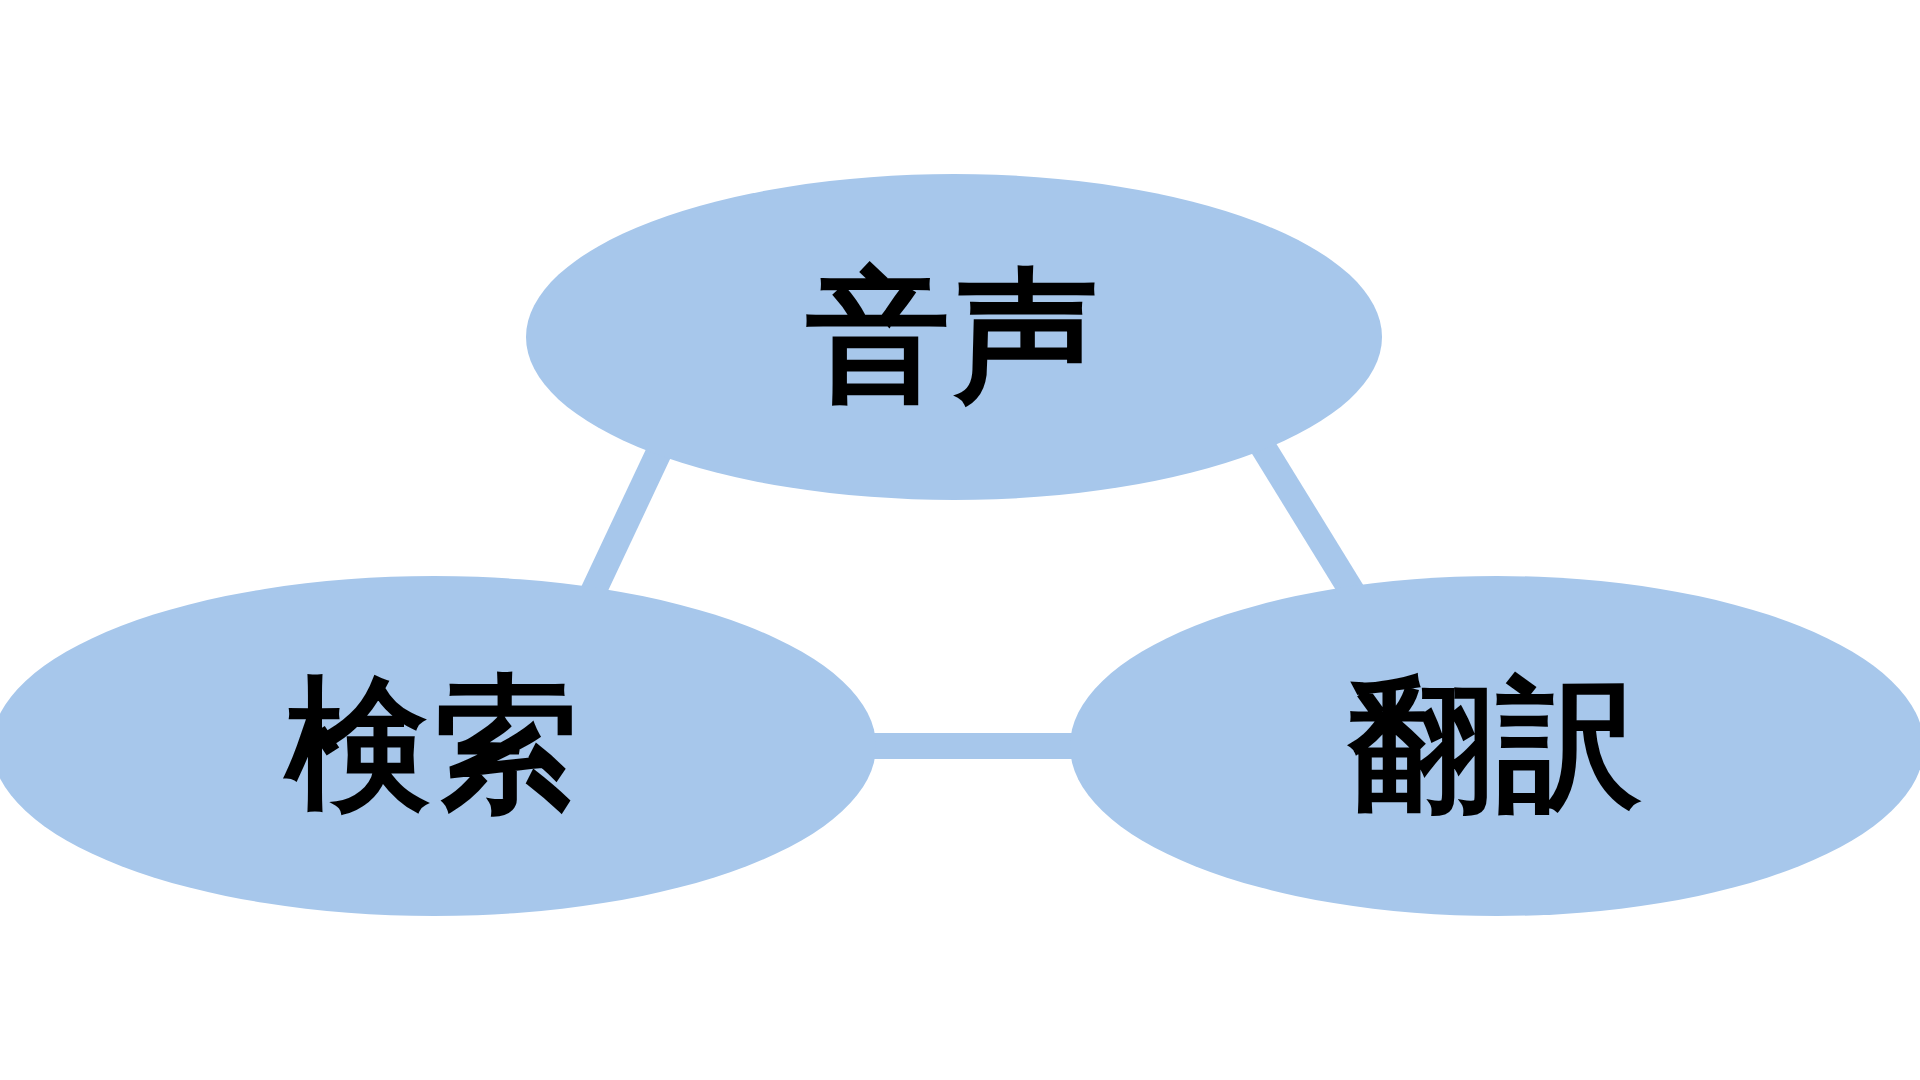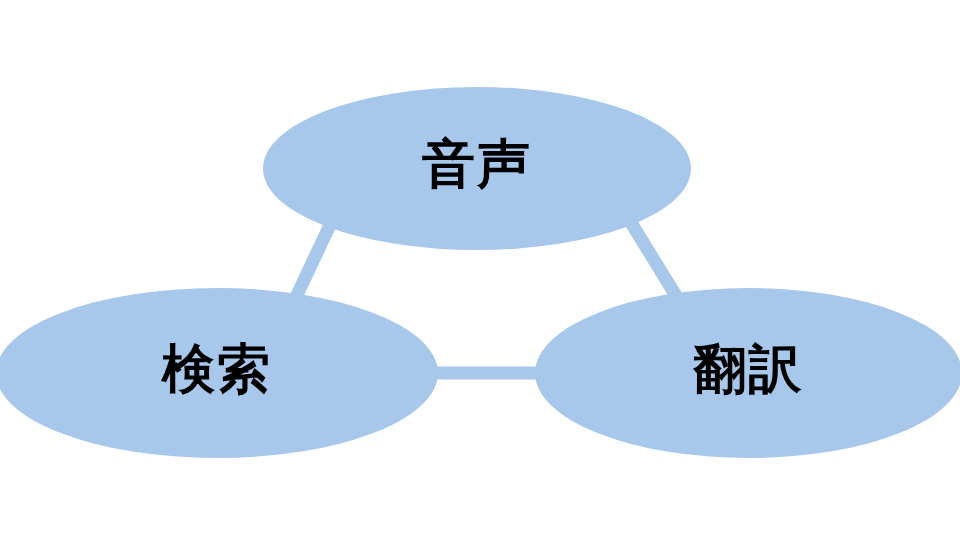--- a/index.html
+++ b/index.html
@@ -29,26 +29,25 @@
   .node {
     position: absolute;
     background: var(--node-fill, #a7c7eb);
     border-radius: 50%;
     display: flex;
     align-items: center;
     justify-content: center;
   }
   .node-label {
     color: var(--text, #000000);
-    font-size: 53px;
+    font-size: 72px;
     font-weight: bold;
     letter-spacing: 2px;
     line-height: 1;
     white-space: nowrap;
-    font-family: Liberation Mono, monospace;
   }
   .node-top   { left: 263px; top: 87px;  width: 428px; height: 163px; }
   .node-left  { left: -4px;  top: 288px; width: 442px; height: 170px; }
   .node-right { left: 535px; top: 288px; width: 427px; height: 170px; }
 </style>
 </head>
 <body>
 
 <div class="canvas">
 

